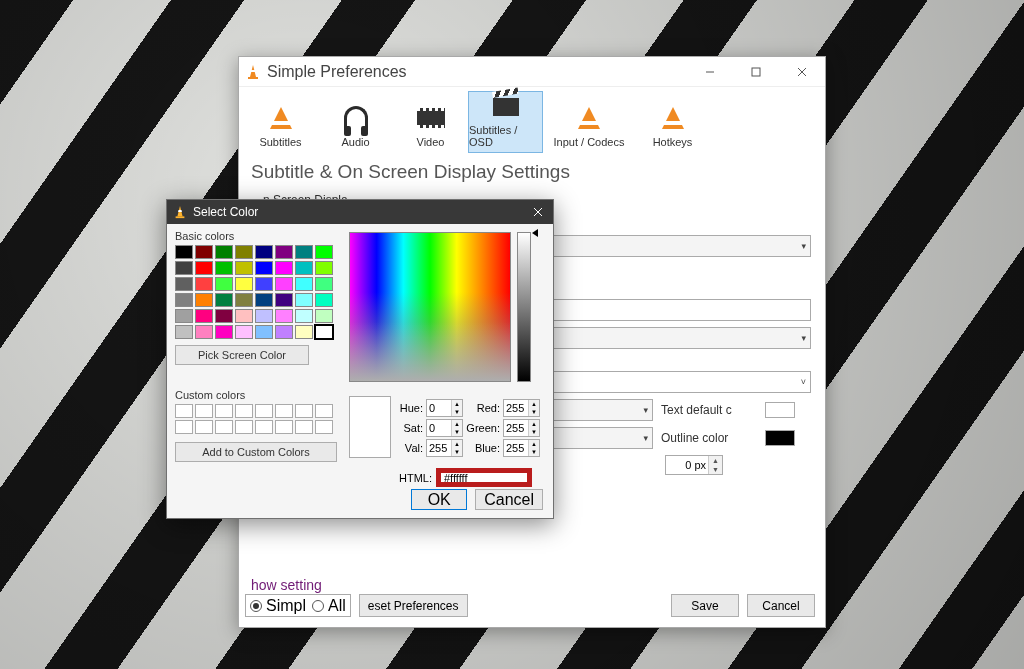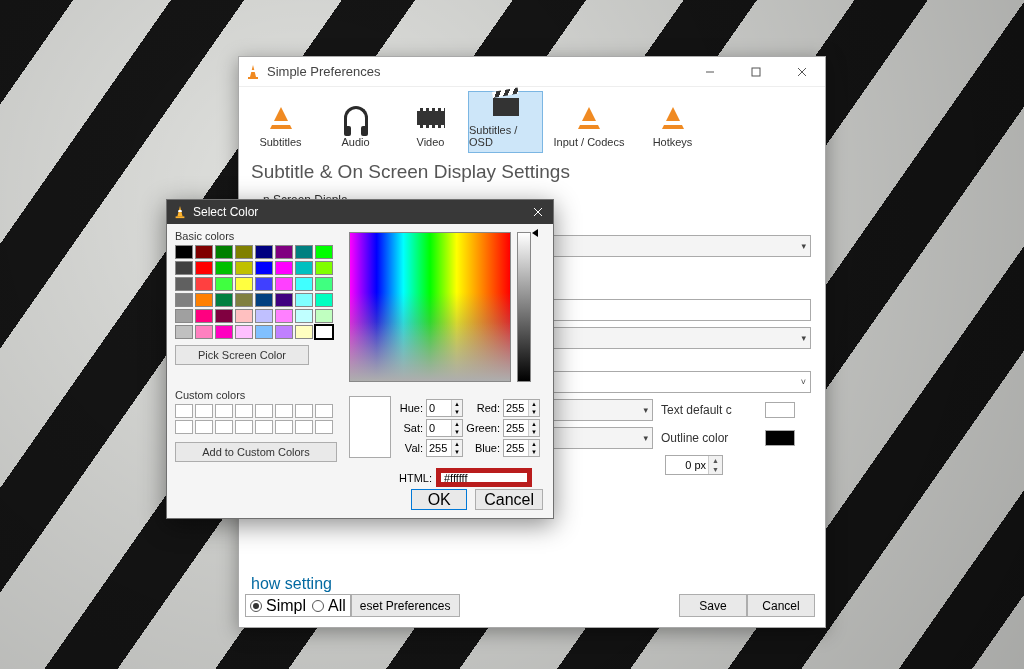--- a/index.html
+++ b/index.html
@@ -20,21 +20,21 @@
 
 .prefs {
   position: absolute; left: 238px; top: 56px; width: 588px; height: 572px;
   background: #fff; border: 1px solid #a9a9a9; box-shadow: 0 4px 18px rgba(0,0,0,0.35);
 }
 .prefs .titlebar {
   height: 30px; background: #fff; display: flex; align-items: center;
   padding: 0 0 0 6px; border-bottom: 1px solid #eee;
 }
 .prefs .titlebar .app-icon { width: 16px; height: 16px; margin-right: 6px; }
-.prefs .titlebar .title { font-size: 13px; color: #444; flex: 1; }
+.prefs .titlebar .title { font-size: 16px; color: #444; flex: 1; }
 .winbtns { display: flex; }
 .winbtn { width: 46px; height: 30px; display: flex; align-items: center; justify-content: center; color: #666; font-size: 11px; }
 .winbtn svg { width: 10px; height: 10px; }
 
 
 .cats { display: flex; gap: 0; padding: 4px 4px 0 4px; }
 .cat { width: 75px; height: 62px; display: flex; flex-direction: column; align-items: center; justify-content: flex-end; padding-bottom: 4px; font-size: 11px; color: #333; border: 1px solid transparent; }
 .cat.active { background: #cde6f9; border: 1px solid #7bb6e3; }
 .cat .ci { width: 32px; height: 32px; margin-bottom: 2px; display:flex; align-items:center; justify-content:center; }
 .cone {
@@ -61,29 +61,29 @@
 .sel .arrow { font-size: 9px; color:#444; }
 .txtin { flex: 1; height: 22px; border: 1px solid #aaa; background:#fff; padding:0 4px; font-size:12px; }
 .lbl-right { width: 96px; font-size: 12px; }
 .swatch { width: 30px; height: 16px; border: 1px solid #aaa; }
 .spinner { display:inline-flex; align-items:center; border:1px solid #aaa; height:20px; background:#fff; }
 .spinner input { border:0; width:42px; height:18px; font-size:11px; text-align:right; padding-right:2px; }
 .spinner .sbtns { display:flex; flex-direction:column; }
 .spinner .sb { width:14px; height:9px; border-left:1px solid #ccc; display:flex; align-items:center; justify-content:center; font-size:7px; color:#555; background:#f1f1f1; }
 
 .footer {
-  position: absolute; left: 6px; right: 10px; bottom: 10px; display: flex; align-items: center; gap: 0;
+  position: absolute; left: 6px; right: 10px; bottom: 10px; display: flex; align-items: center; gap: 8px;
 }
 .radio-row { display:flex; align-items:center; gap:2px; border:1px solid #aaa; padding:2px 4px; height:23px;}
 .radio { width:12px; height:12px; border-radius:50%; border:1px solid #555; display:inline-flex; align-items:center; justify-content:center; margin-right:2px;}
 .radio .dot { width:6px; height:6px; border-radius:50%; background:#333; }
 .btn { min-width: 68px; height: 23px; border: 1px solid #adadad; background: #e9e9e9; font-size: 12px; display:flex; align-items:center; justify-content:center; padding: 0 8px; }
 .btn.default { border-color:#0078d7; }
 
-.how-label { position:absolute; left:12px; bottom:34px; font-size:16px; color:#0369a1;}
+.how-label { position:absolute; left:12px; bottom:34px; font-size:14px; color:#701a75;}
 
 
 .colordlg {
   position: absolute; left: 166px; top: 199px; width: 388px; height: 320px;
   background: #f5f5f5; border: 1px solid #707070; box-shadow: 0 6px 24px rgba(0,0,0,0.45);
 }
 .colordlg .tb { height: 24px; background: #383838; color: #fff; display:flex; align-items:center; padding: 0 6px; }
 .colordlg .tb .app-icon { width:14px; height:14px; margin-right:6px; filter: brightness(1.3);}
 .colordlg .tb .t { font-size: 12px; flex:1; }
 .colordlg .tb .close { width:18px; height:18px; display:flex; align-items:center; justify-content:center; }

